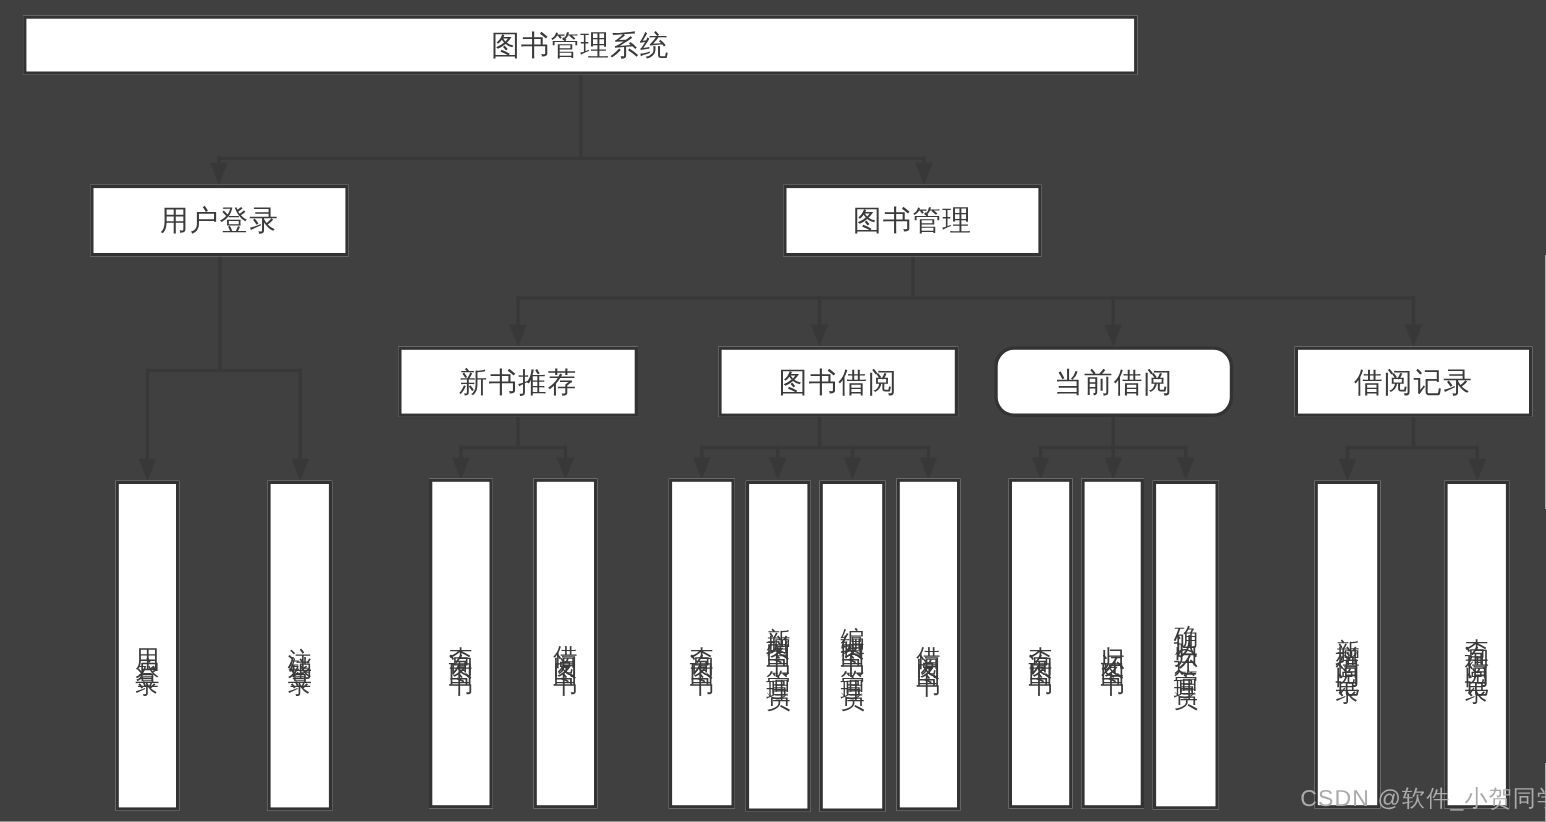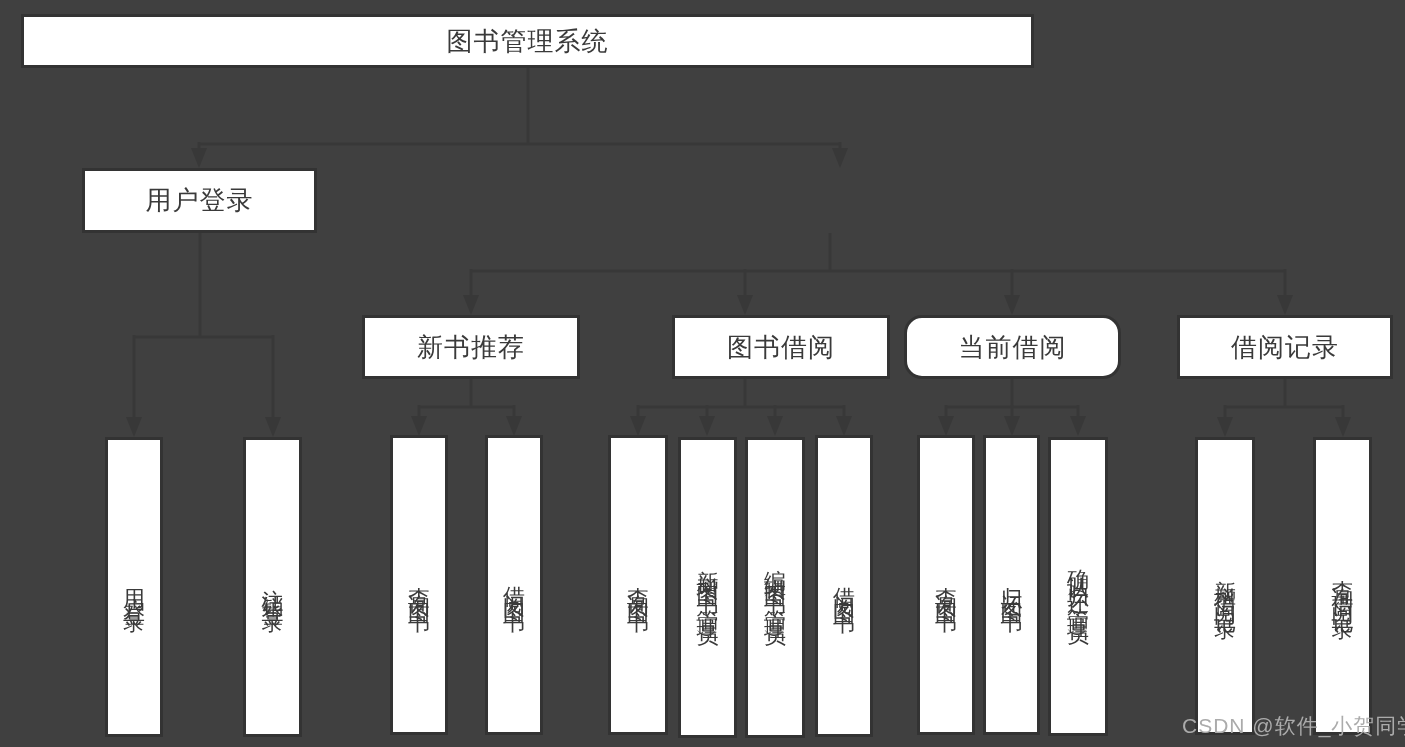--- a/index.html
+++ b/index.html
@@ -120,25 +120,28 @@
     </g>
   </svg>
 
   <div class="box" style="left:21px;top:14px;width:1013px;height:54px;">
     <span>图书管理系统</span>
   </div>
 
   <div class="box" style="left:82px;top:168px;width:235px;height:65px;">
     <span>用户登录</span>
   </div>
+  <div class="box" style="left:712px;top:168px;width:235px;height:65px;">
+    <span>图书管理</span>
+  </div>
 
   <div class="box" style="left:362px;top:315px;width:218px;height:64px;">
     <span>新书推荐</span>
   </div>
-  <div class="box" style="left:672px;top:315px;width:218px;height:64px;text-align:center;">
+  <div class="box" style="left:653px;top:315px;width:218px;height:64px;text-align:center;">
     <span>图书借阅</span>
   </div>
   <div class="box" style="left:904px;top:315px;width:217px;height:64px;border-radius:18px;">
     <span>当前借阅</span>
   </div>
   <div class="box" style="left:1177px;top:315px;width:216px;height:64px;">
     <span>借阅记录</span>
   </div>
 
   <div class="vbox" style="left:105px;top:437px;width:58px;height:300px;">

